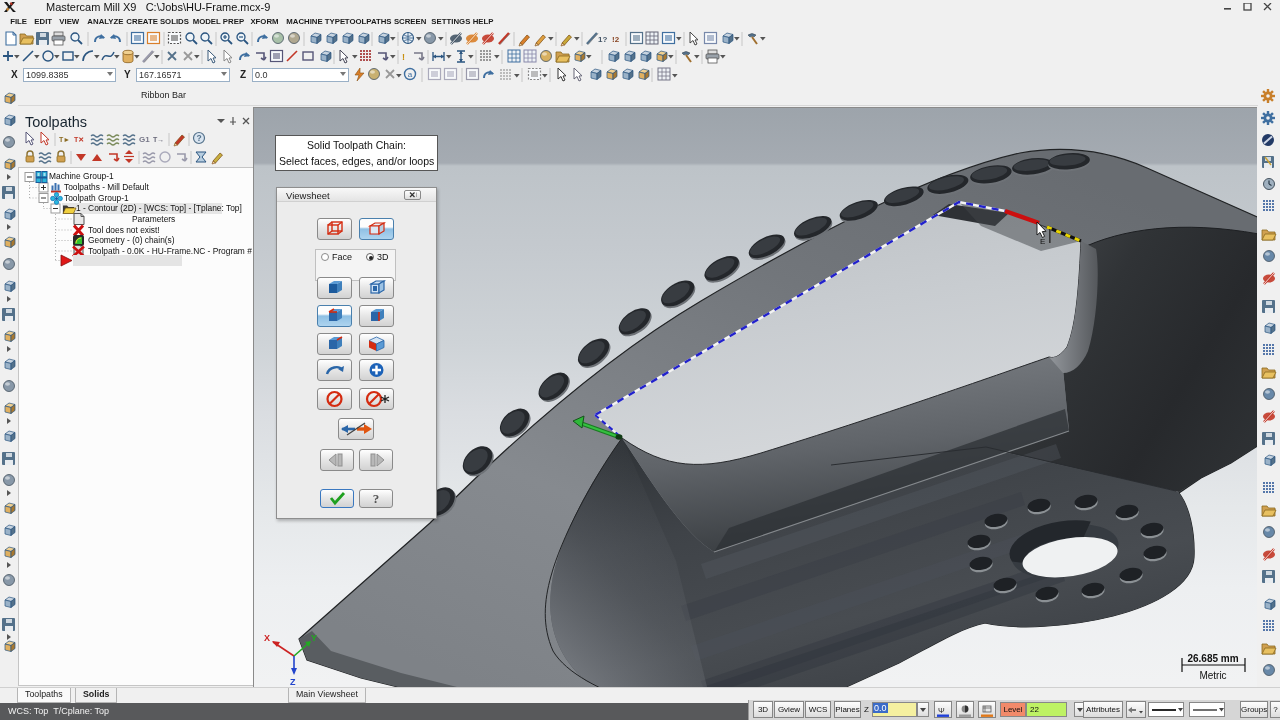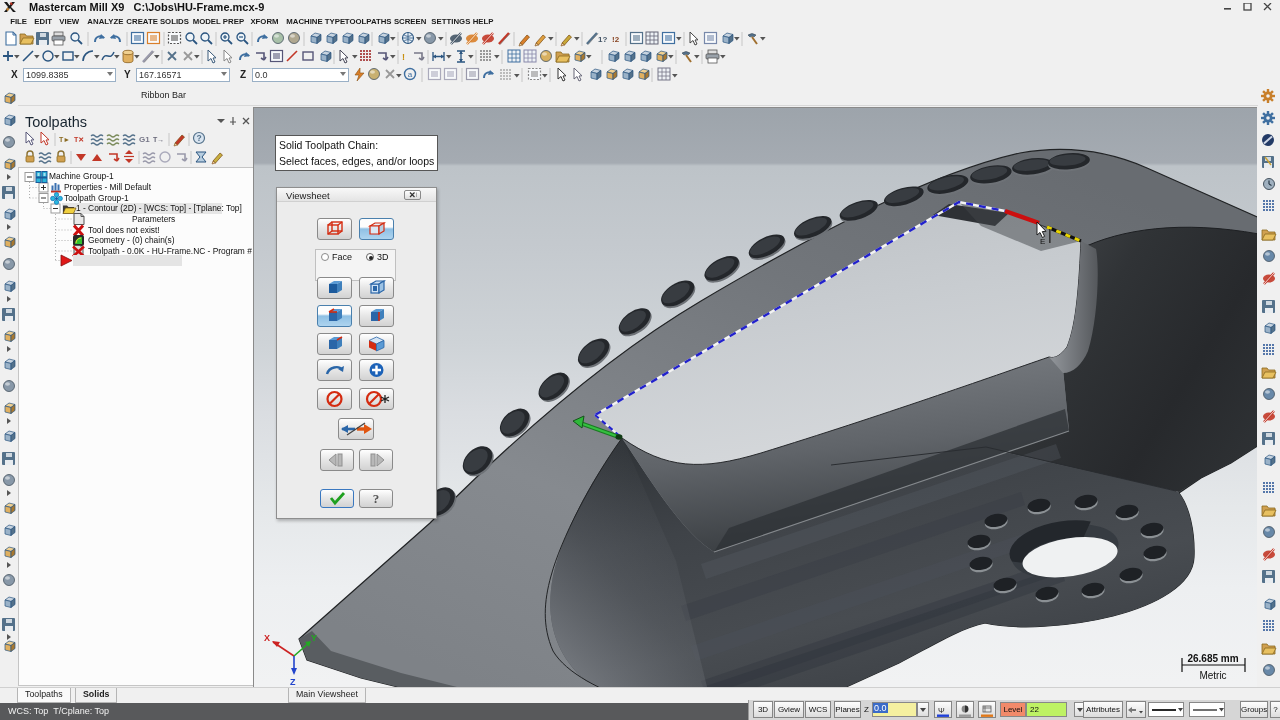--- a/index.html
+++ b/index.html
@@ -1,38 +1,38 @@
 <!DOCTYPE html>
 <html><head><meta charset="utf-8"><style>
 *{margin:0;padding:0;box-sizing:border-box;}
 html,body{width:1280px;height:720px;overflow:hidden;font-family:"Liberation Sans",sans-serif;background:#f0f0f0;}
 #root{position:absolute;left:0;top:0;width:1280px;height:720px;}
 .abs{position:absolute;}
 #titlebar{left:0;top:0;width:1280px;height:14px;background:#f0f0f0;font-size:11px;color:#111;}
-#titletxt{left:29px;top:1px;font-weight:bold;}
+#titletxt{left:46px;top:1px;}
 #menubar{left:0;top:14px;width:1641px;height:21px;font-size:10px;font-weight:bold;color:#1a1a1a;transform:scale(0.78);transform-origin:0 0;}
 #menubar span{position:absolute;top:4px;}
 #ribbonrow{left:0;top:84px;width:1280px;height:22px;border-bottom:1px solid #d8d8d8;}
 #ribbonlbl{left:141px;top:90px;font-size:9px;color:#222;}
 #coordrow{left:0;top:66px;width:760px;height:18px;font-size:10px;color:#222;}
 .cinp{position:absolute;top:2px;height:14px;background:#fff;border:1px solid #9ab0c6;font-size:9px;color:#333;padding:1px 2px;}
 .cinp .da{position:absolute;right:2px;top:3px;width:0;height:0;border-left:3px solid transparent;border-right:3px solid transparent;border-top:4px solid #777;}
 #viewport{left:253px;top:107px;width:1004px;height:580px;background:linear-gradient(#9da4ab 0px,#a5abb2 55px,#bdc3c8 58px,#c4c9ce 135px,#ced3d7 235px,#dadde1 305px,#e5e8ea 400px,#edeff1 480px,#f1f2f3 576px);border-top:1px solid #8a8a8a;border-left:1px solid #8a8a8a;overflow:hidden;}
 #panel{left:18px;top:107px;width:234px;height:580px;background:#f0f0f0;}
 #paneltitle{left:7px;top:7px;font-size:14.5px;color:#16232e;}
 #treebox{left:0px;top:60px;width:266px;height:519px;background:#fcfcfc;border:1px solid #c5c5c5;font-size:8.4px;color:#111;overflow:hidden;}
 .trow{position:absolute;height:11px;line-height:11px;white-space:nowrap;}
 #leftstrip{left:0;top:86px;width:18px;height:600px;background:#f0f0f0;}
 #rightstrip{left:1258px;top:86px;width:22px;height:600px;background:#f0f0f0;}
 #tabrow{left:0;top:687px;width:1280px;height:16px;background:#f0f0f0;font-size:8.8px;color:#222;border-top:1px solid #d0d0d0;}
 .tab{position:absolute;top:0px;height:15px;border:1px solid #b5b5b5;border-top:none;background:#f0f0f0;padding:1px 7px 0 7px;}
 #statusbar{left:0;top:703px;width:1280px;height:24px;background:#58595b;color:#f2f2f2;font-size:9px;}
 #ctrlrow{left:748px;top:700px;width:532px;height:20px;background:#d6d6d6;font-size:8px;color:#111;border-left:1px solid #999;}
 .cbtn{position:absolute;top:1px;height:17px;border:1px solid #858585;background:linear-gradient(#fdfdfd,#dcdcdc);text-align:center;padding-top:3px;}
-#tooltip{left:274px;top:134px;width:163px;height:36px;background:#fff;border:1px solid #565656;font-size:10.5px;color:#111;padding:1px 3px;line-height:16px;z-index:30;white-space:nowrap;}
+#tooltip{left:274px;top:134px;width:163px;height:36px;background:#fff;border:1px solid #565656;font-size:10.5px;color:#111;padding:1px 3px;line-height:16px;z-index:30;white-space:nowrap;text-align:center;}
 #dlg{left:275px;top:186px;width:161px;height:332px;background:#ececec;border:1px solid #8e8e8e;box-shadow:1px 2px 3px rgba(0,0,0,.25);z-index:20;}
 .dbtn{position:absolute;width:35px;height:22px;border:1px solid #8a8a8a;border-radius:3px;background:linear-gradient(#ffffff,#e8e8e8 45%,#d2d2d2);}
 .dbtn svg{display:block;margin:0 auto;}
 #dlg svg,.cbtn svg,#ctrlrow svg{display:block;margin:0 auto;}
 .dsel{background:linear-gradient(#fdfdfd 40%,#8fc0e4 50%,#aed4ef);border-color:#4a80ad;}
 </style></head>
 <body>
 <div id="root">
   <div id="titlebar" class="abs">
     <svg class="abs" style="left:3px;top:1px" width="13" height="12" viewBox="0 0 13 12">
@@ -1005,21 +1005,21 @@
             <path d="M3,8 A5,5 0 0 1 8,3" fill="none" stroke="#e8e030" stroke-width="1"></path>
           </g>
         <g transform="translate(54,77.5)">
             <path d="M1,0 h6 l3,3 v8 h-9 z" fill="#e0e0e0" stroke="#555"></path>
             <path d="M0,1 L11,11 M11,1 L0,11" stroke="#cc1010" stroke-width="2.6"></path>
           </g>
         <rect x="54" y="87" width="109" height="11" fill="#e4e4e4"></rect>
         <path d="M42,87 L53,92.5 L42,98 Z" fill="#e01818" stroke="#801010" stroke-width="0.8"></path>
       </svg>
       <div class="trow" style="left:30px;top:3px;">Machine Group-1</div>
-      <div class="trow" style="left:45px;top:13.5px;">Properties - Mill Default</div>
+      <div class="trow" style="left:45px;top:13.5px;">Toolpaths - Mill Default</div>
       <div class="trow" style="left:45px;top:24.5px;">Toolpath Group-1</div>
       <div class="trow" style="left:57px;top:35px;">1 - Contour (2D) - [WCS: Top] - [Tplane: Top]</div>
       <div class="trow" style="left:69px;top:45.5px;margin-left:44px;">Parameters</div>
       <div class="trow" style="left:69px;top:56.5px;">Tool does not exist!</div>
       <div class="trow" style="left:69px;top:67px;">Geometry - (0) chain(s)</div>
       <div class="trow" style="left:69px;top:77.5px;">Toolpath - 0.0K - HU-Frame.NC - Program # 0</div>
     </div>
   </div>
 
   <div id="viewport" class="abs">

